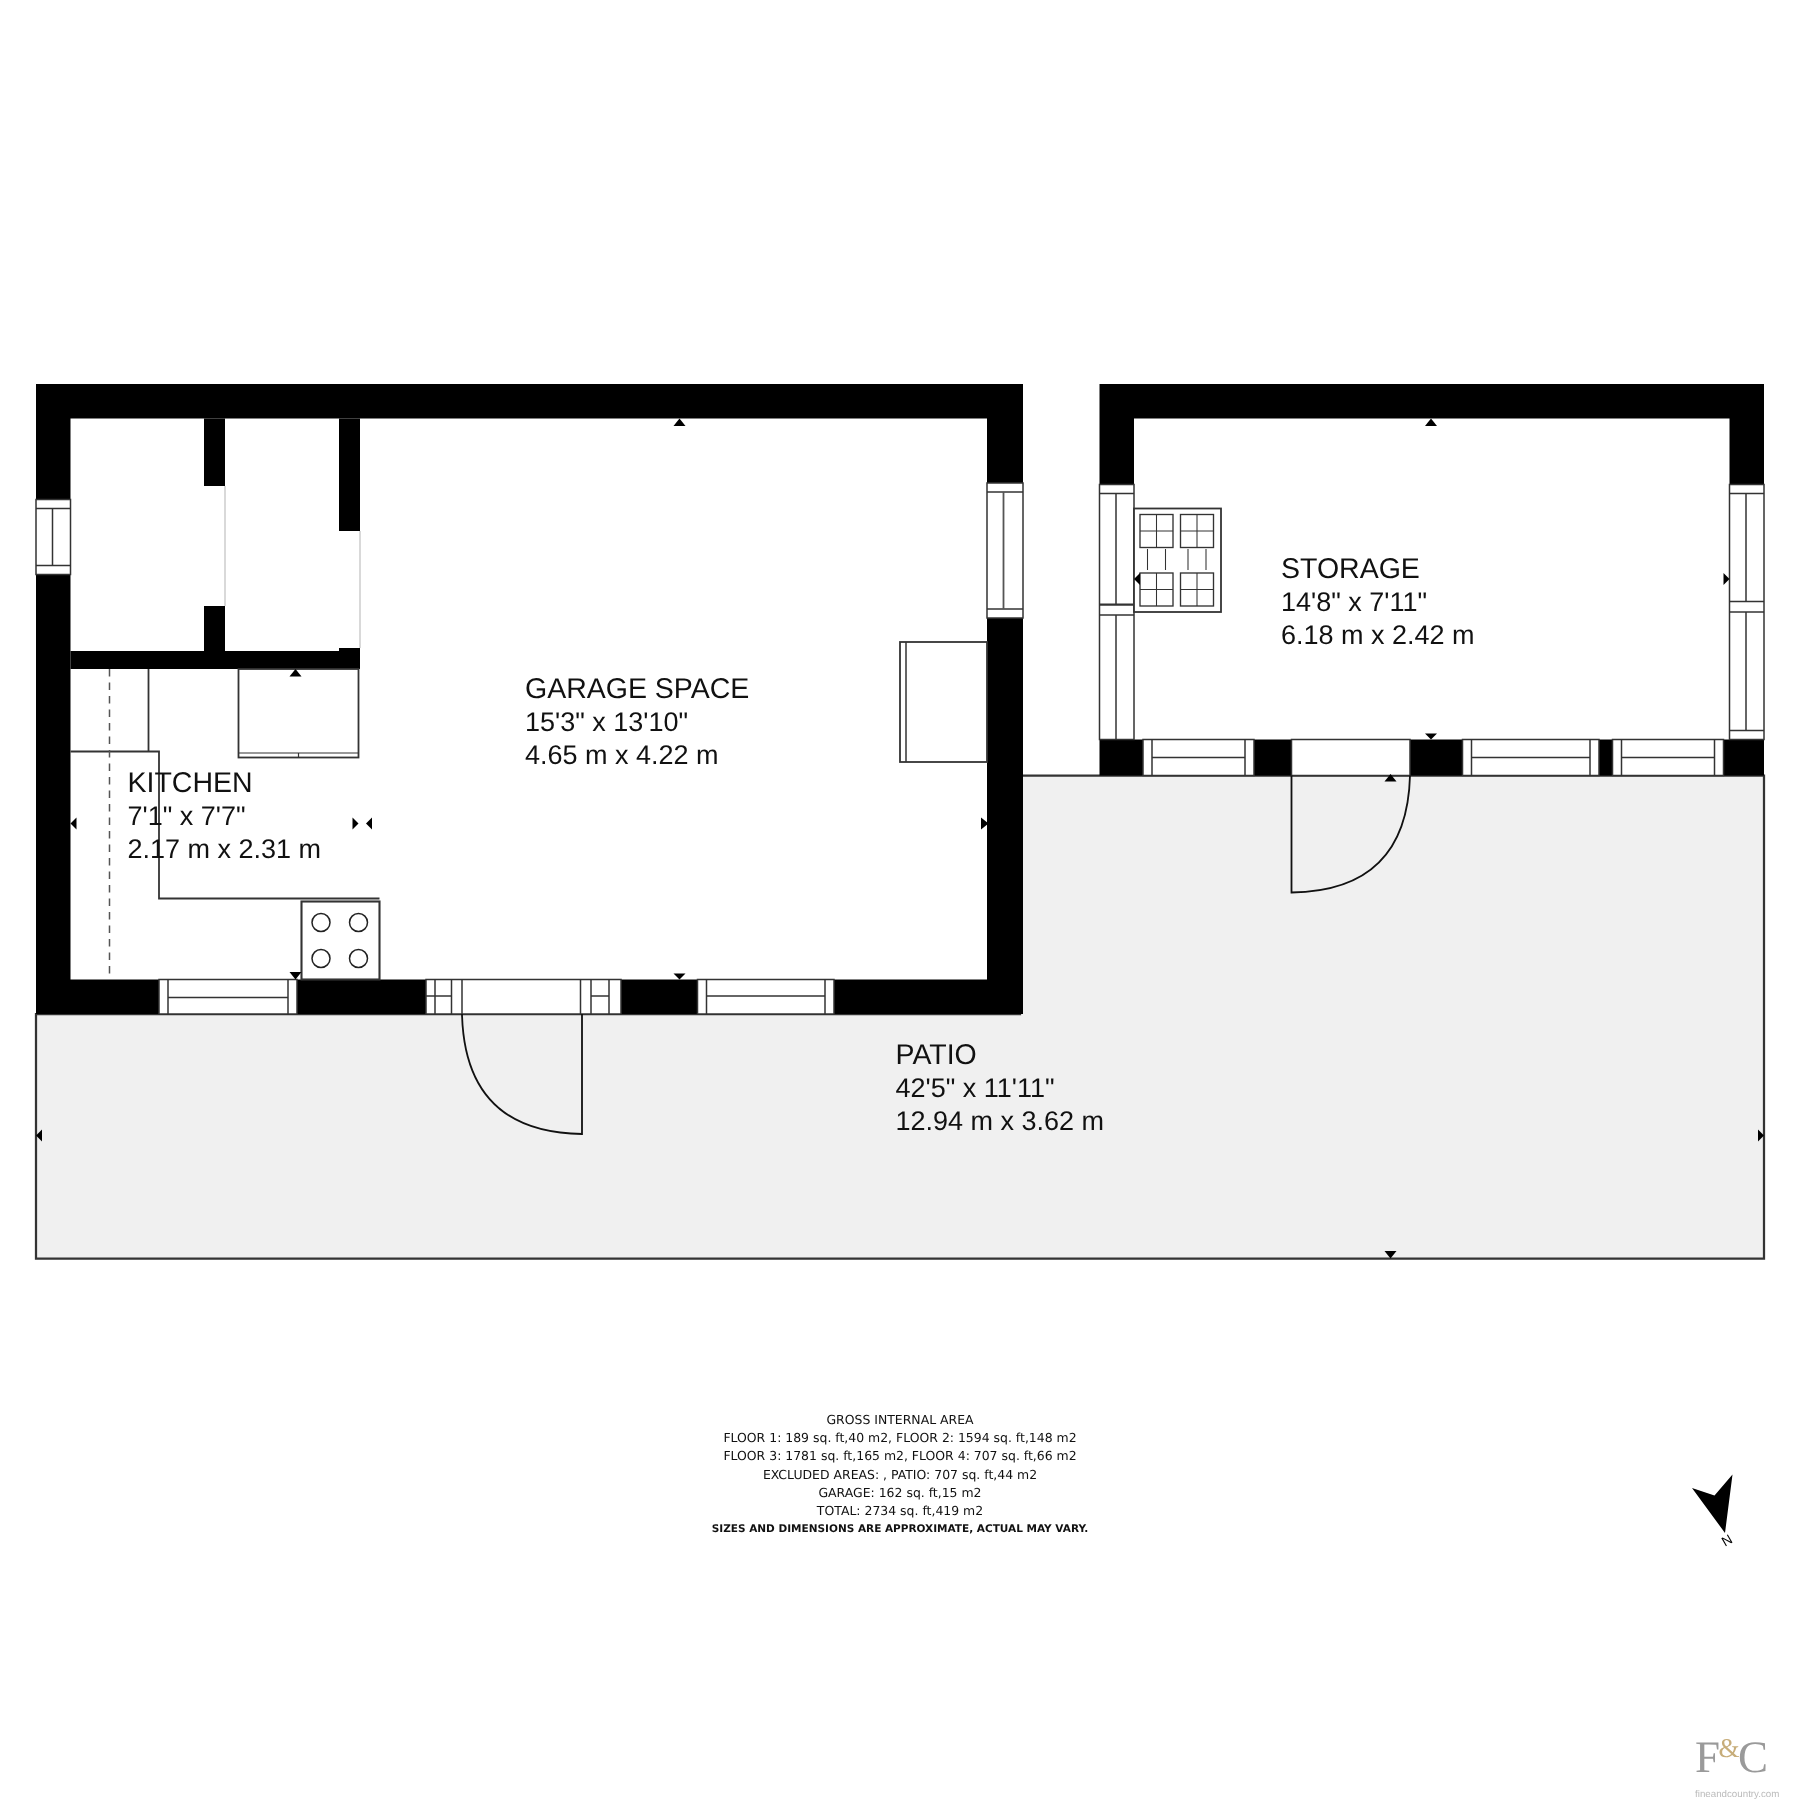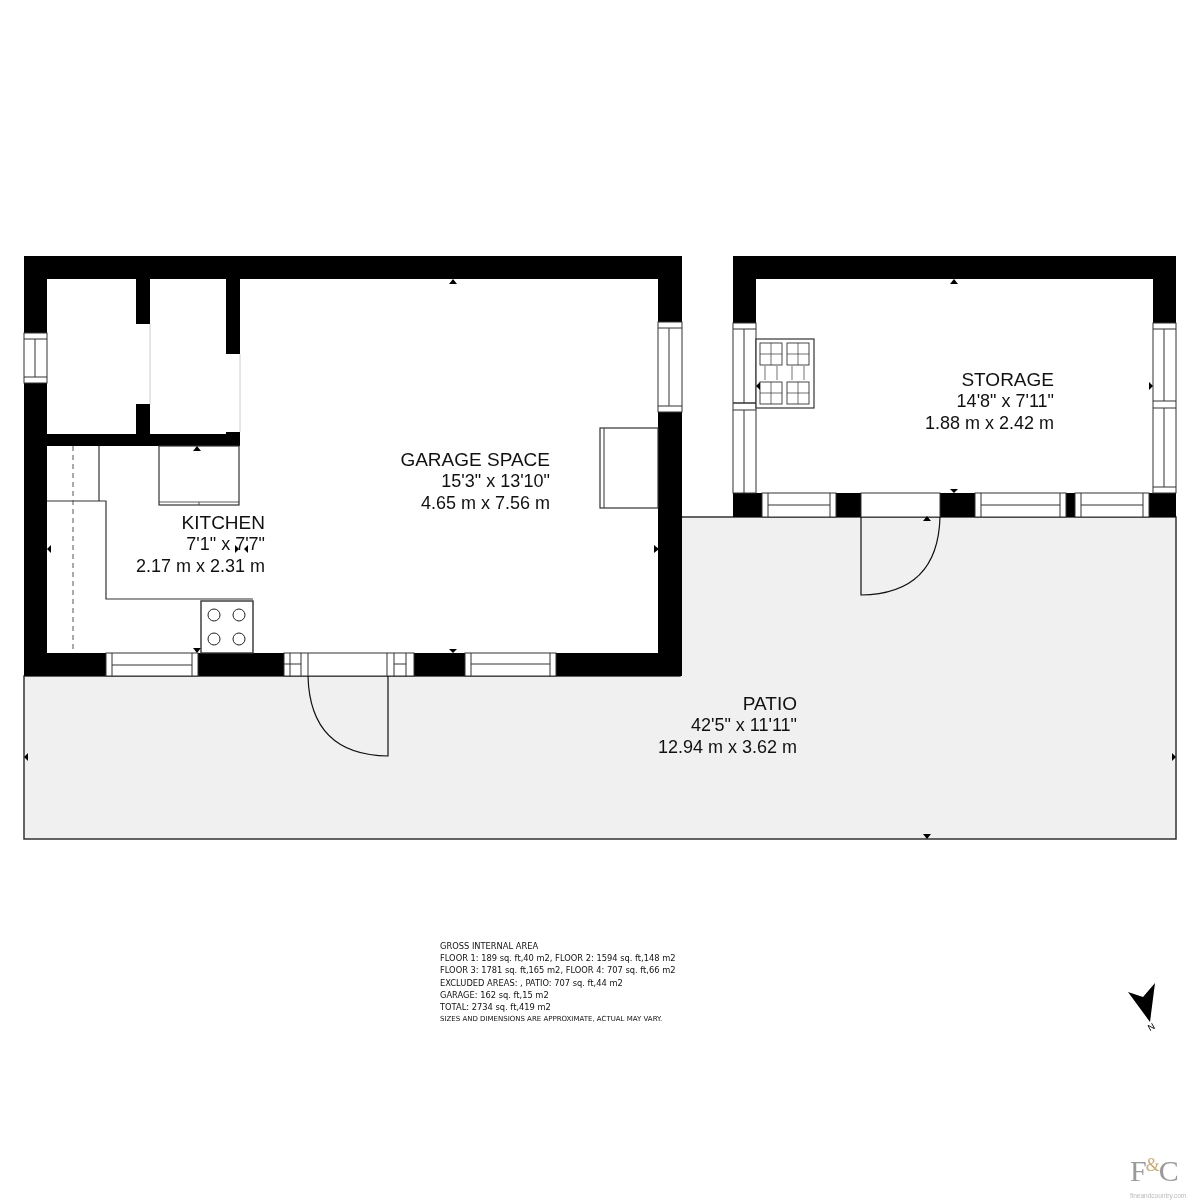--- a/index.html
+++ b/index.html
@@ -1,22 +1,22 @@
 <!DOCTYPE html>
 <html><head>
 <meta charset="utf-8">
 <style>
   html, body { margin: 0; padding: 0; background: #ffffff; }
   body { width: 1200px; height: 1200px; position: relative; overflow: hidden; font-family: "Liberation Sans", sans-serif; }
   #plan { position: absolute; left: 0; top: 0; width: 1200px; height: 1200px; }
-  .room-label { position: absolute; text-align: right; color: #111; font-family: "Liberation Sans", sans-serif; line-height: 1.22; }
+  .room-label { position: absolute; text-align: left; color: #111; font-family: "Liberation Sans", sans-serif; line-height: 1.22; }
   .room-label .name { font-size: 19px; display: block; }
   .room-label .dim { font-size: 18px; display: block; }
-  .gia { position: absolute; left: 440px; top: 940px; width: 320px; text-align: left; font-family: "DejaVu Sans", sans-serif; font-size: 8.3px; color: #111; line-height: 12.2px; }
-  .gia .note { font-size: 7px; }
+  .gia { position: absolute; left: 440px; top: 940px; width: 320px; text-align: center; font-family: "DejaVu Sans", sans-serif; font-size: 8.3px; color: #111; line-height: 12.2px; }
+  .gia .note { font-size: 7px; font-weight: bold; }
   .north-label { position: absolute; left: 1148px; top: 1022px; font-size: 9px; transform: rotate(-30deg); font-family: "Liberation Sans", sans-serif; }
   .logo { position: absolute; left: 1130px; top: 1150px; width: 70px; height: 50px; text-align: left; }
   .logo .mark { font-family: "Liberation Serif", serif; font-size: 30px; color: #9a9a9a; letter-spacing: -1px; line-height: 30px; }
   .logo .amp { color: #c7ad7a; font-size: 18px; vertical-align: 10px; }
   .logo .site { font-family: "Liberation Sans", sans-serif; font-size: 6.5px; color: #bbb; margin-top: 6px; }
 </style>
 </head>
 <body>
 
 <svg id="plan" viewBox="0 0 1200 1200" xmlns="http://www.w3.org/2000/svg">
@@ -176,33 +176,33 @@
   <polygon points="923,834 927,839 931,834" fill="#000"></polygon>
 
   <g>
     <polygon points="1155,983 1150,1022 1128,992 1143,997" fill="#000"></polygon>
   </g>
 </svg>
 
 <div class="room-label" style="left:350px; top:448px; width:200px;">
   <span class="name">GARAGE SPACE</span>
   <span class="dim">15'3" x 13'10"</span>
-  <span class="dim">4.65 m x 7.56 m</span>
+  <span class="dim">4.65 m x 4.22 m</span>
 </div>
 
 <div class="room-label" style="left:85px; top:511px; width:180px;">
   <span class="name">KITCHEN</span>
   <span class="dim">7'1" x 7'7"</span>
   <span class="dim">2.17 m x 2.31 m</span>
 </div>
 
 <div class="room-label" style="left:854px; top:368px; width:200px;">
   <span class="name">STORAGE</span>
   <span class="dim">14'8" x 7'11"</span>
-  <span class="dim">1.88 m x 2.42 m</span>
+  <span class="dim">6.18 m x 2.42 m</span>
 </div>
 
 <div class="room-label" style="left:597px; top:692px; width:200px;">
   <span class="name">PATIO</span>
   <span class="dim">42'5" x 11'11"</span>
   <span class="dim">12.94 m x 3.62 m</span>
 </div>
 
 <div class="gia">
   <div>GROSS INTERNAL AREA</div>

